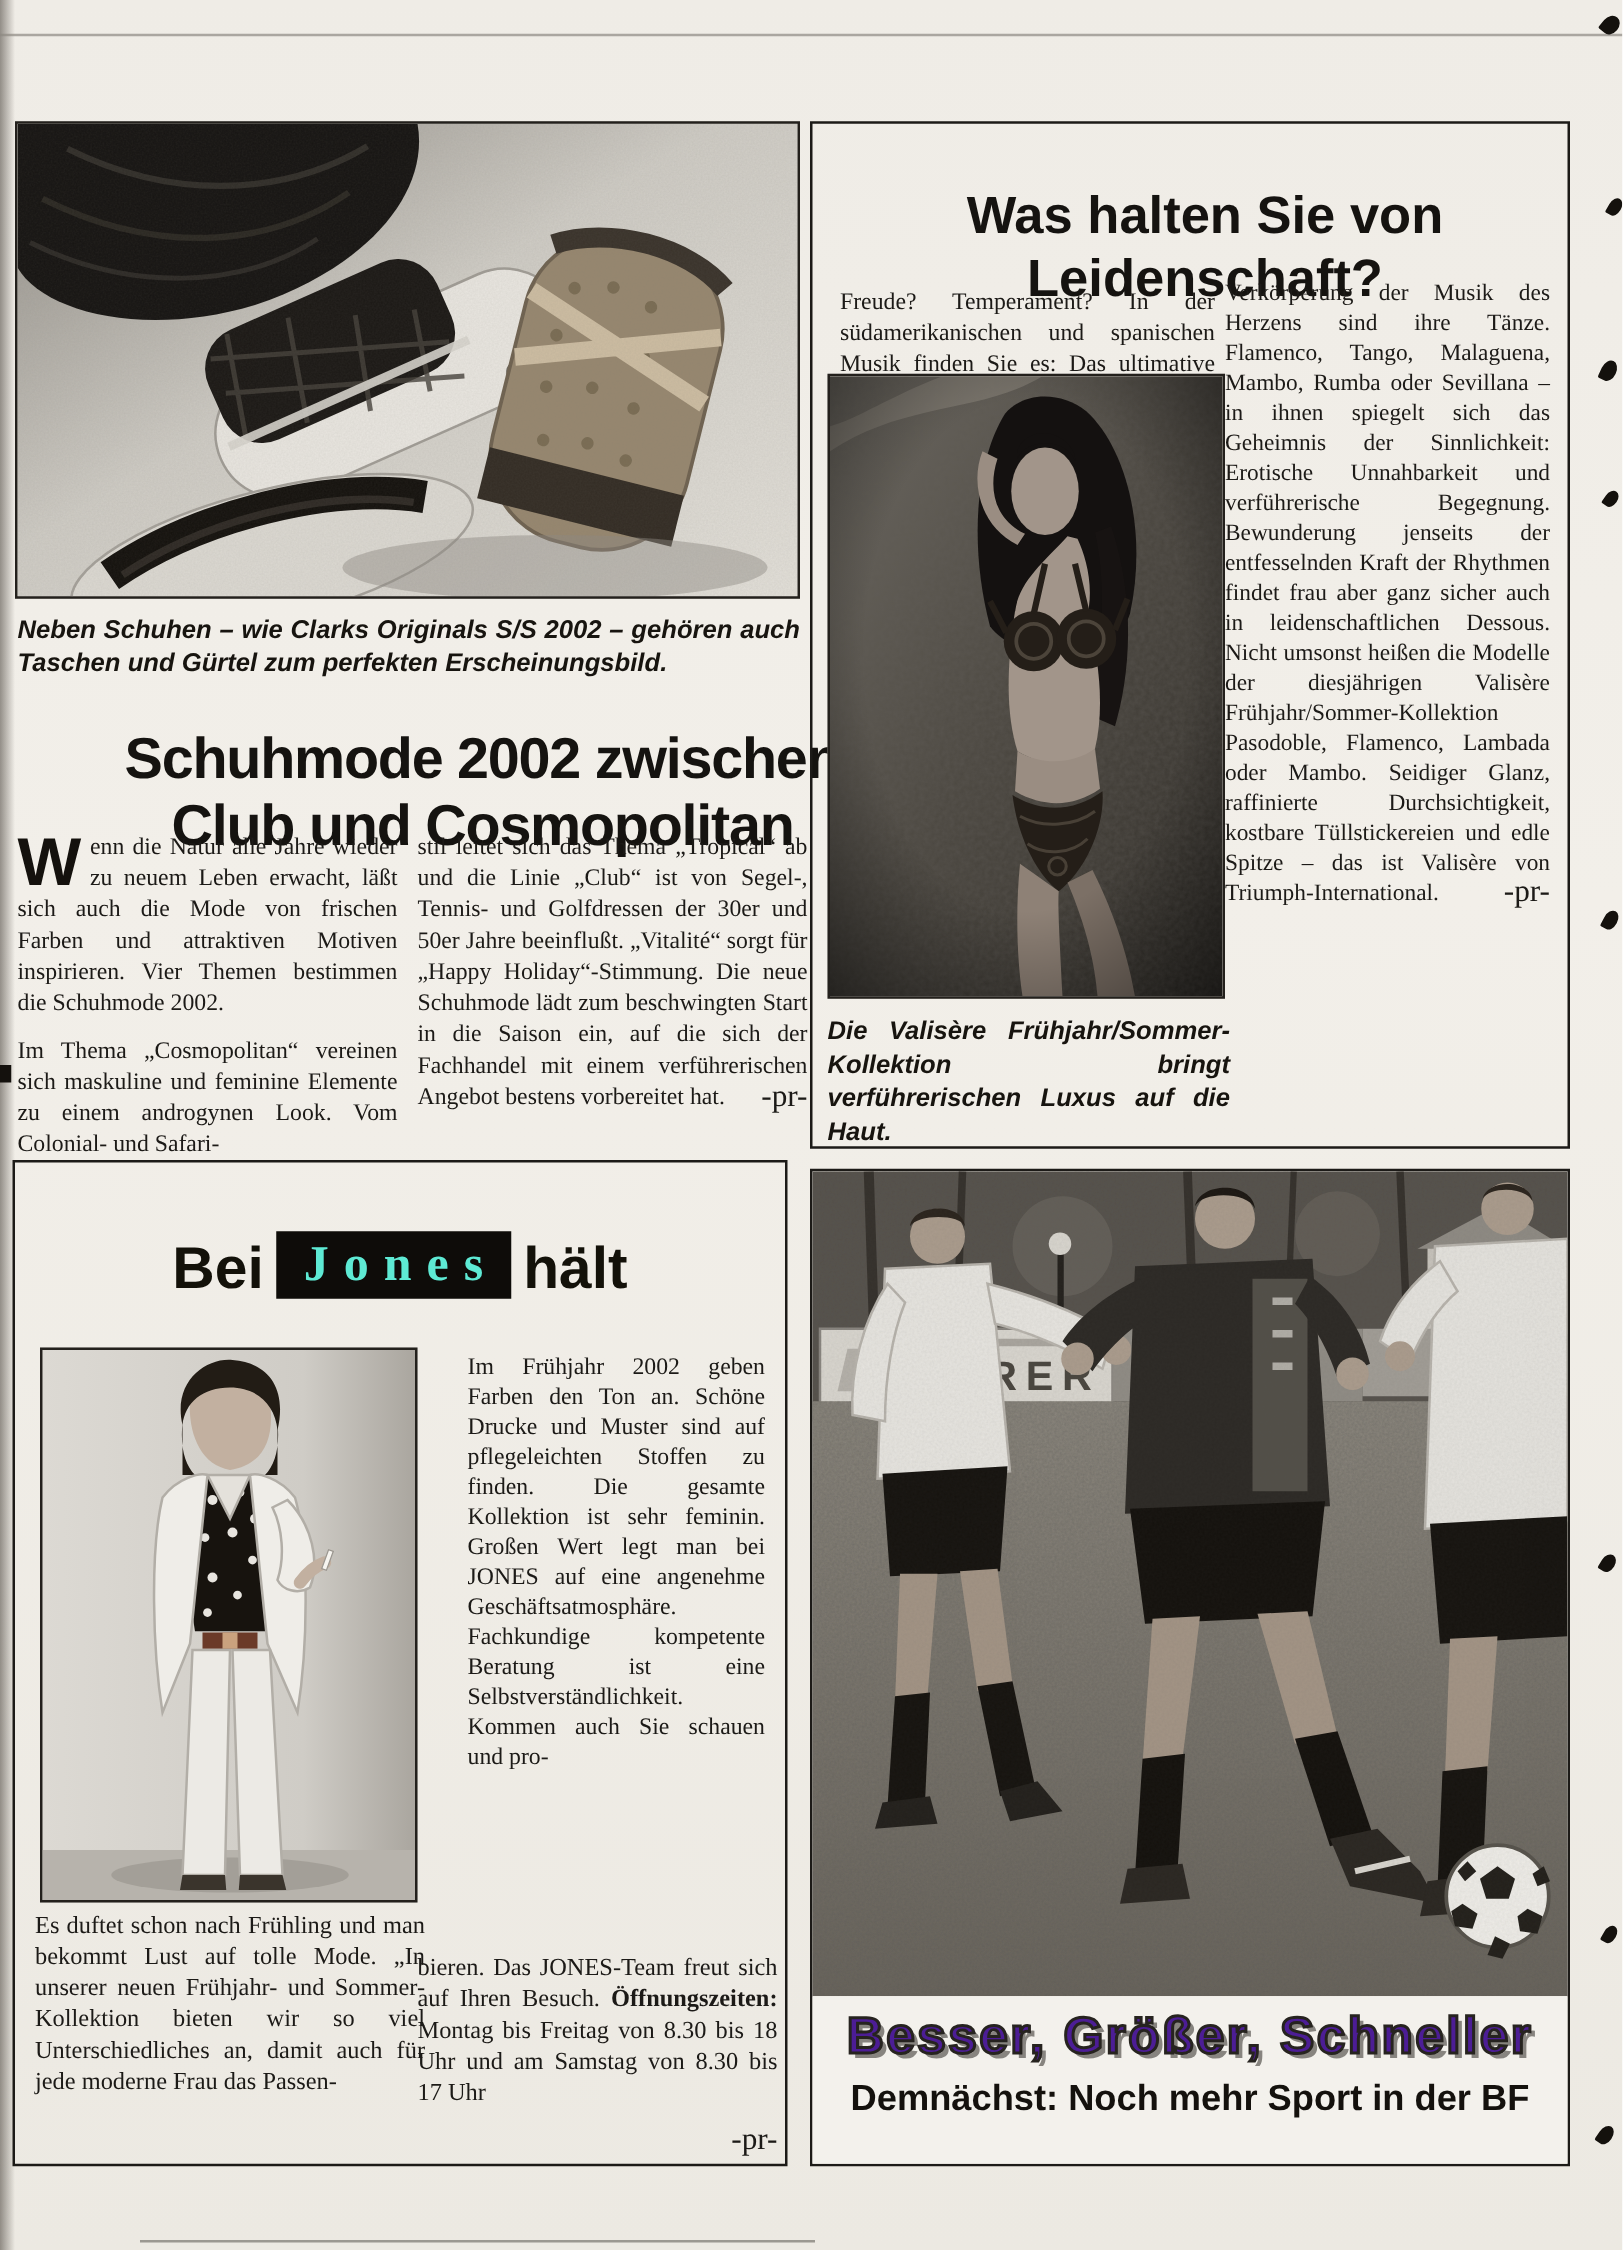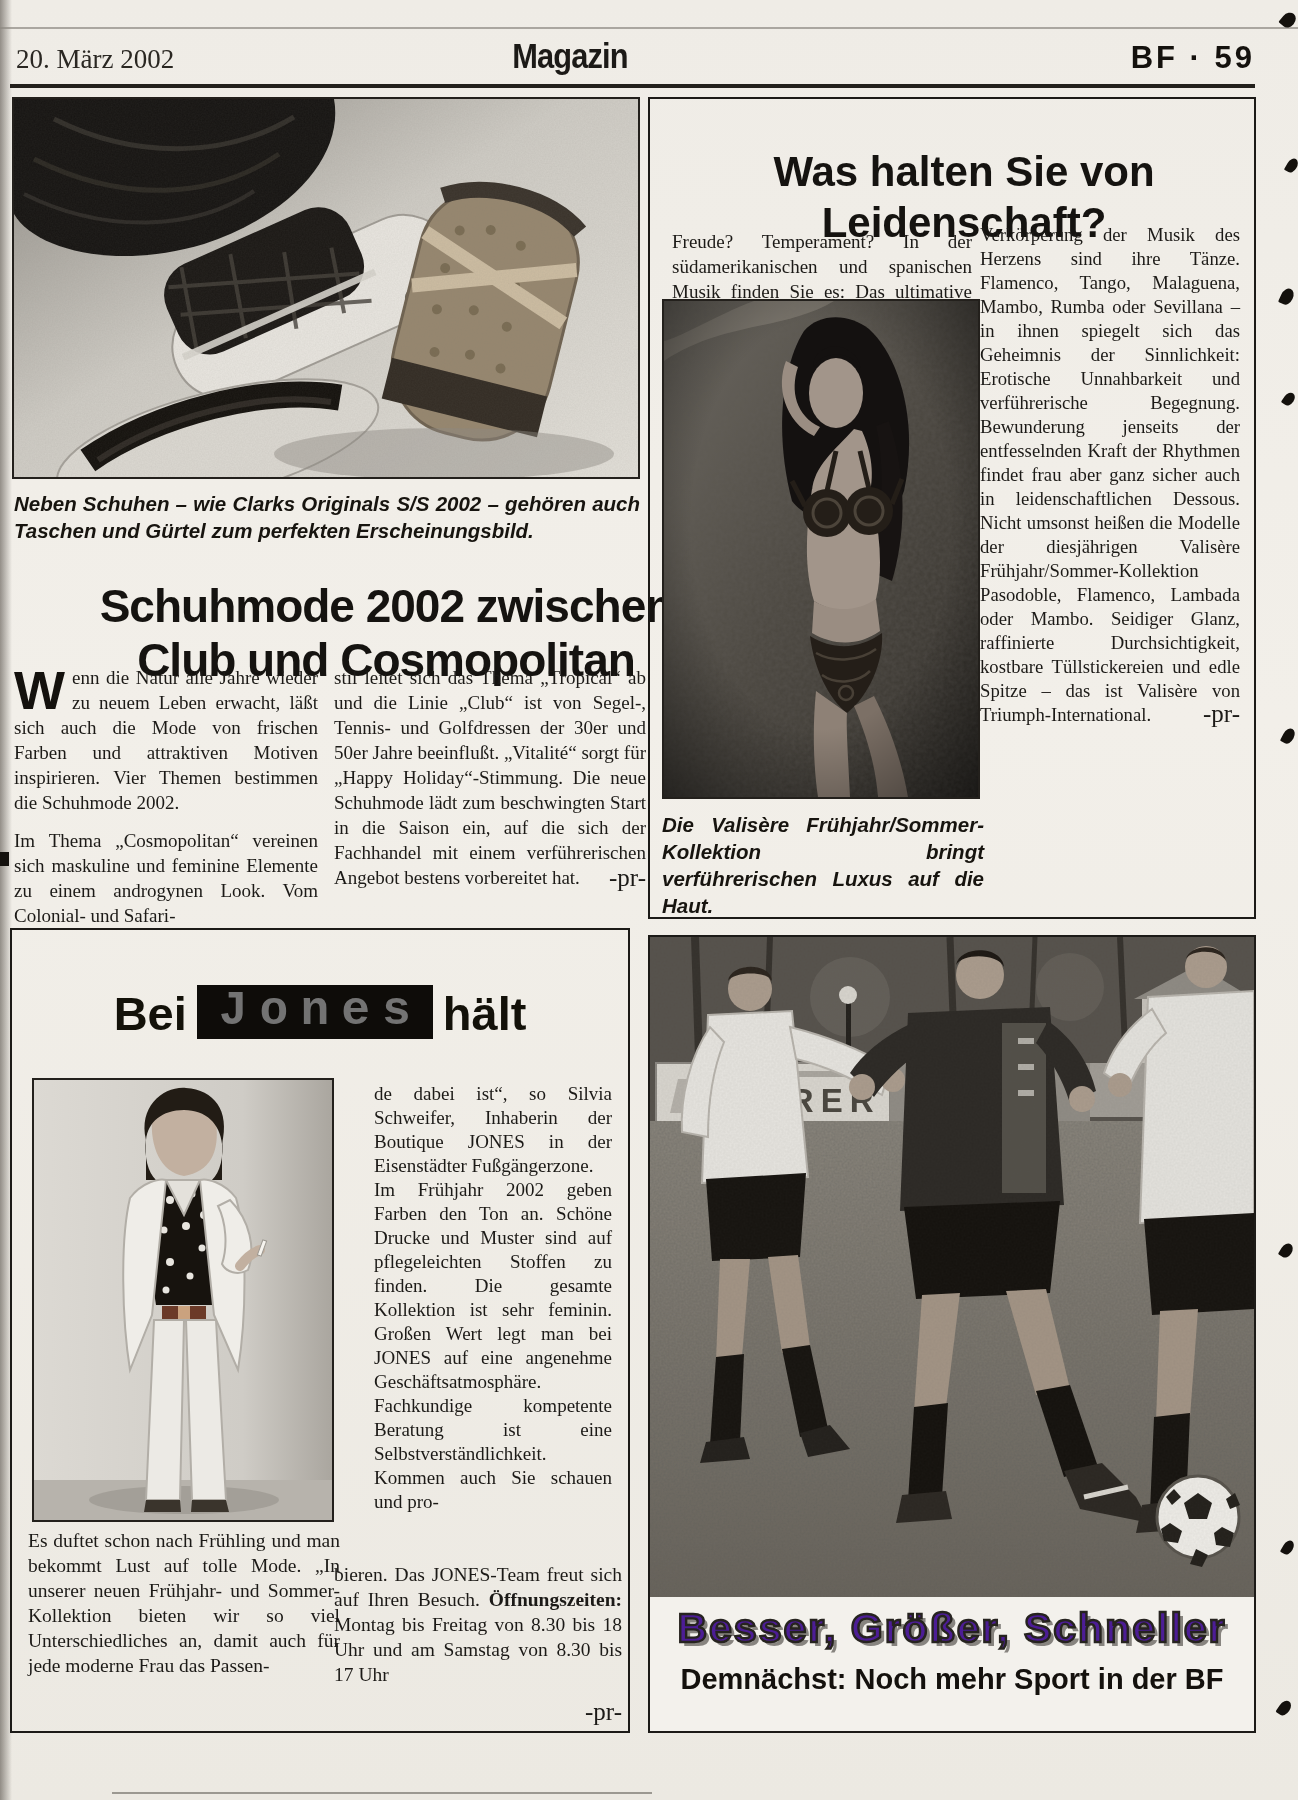--- a/index.html
+++ b/index.html
@@ -46,22 +46,22 @@
         font-family:"Liberation Sans",sans-serif;font-weight:bold;font-size:42px;line-height:51px;color:#151310;padding-left:12px;}
   .passion-intro{position:absolute;left:22px;top:130px;width:300px;}
   .passion-body{position:absolute;left:330px;top:124px;width:260px;font-size:18.7px;line-height:24px;}
   .passion-photo{left:12px;top:200px;width:318px;height:500px;}
   .passion-caption{position:absolute;left:12px;top:712px;width:322px;}
 
   
   .jones-box{left:10px;top:928px;width:620px;height:805px;}
   .jones-headline{position:absolute;left:0;top:16px;width:100%;text-align:center;
         font-family:"Liberation Sans",sans-serif;font-weight:bold;font-size:47px;line-height:58px;color:#131109;}
-  .brand-box{display:inline-block;background:#0e0c09;color:#737373;font-family:Liberation Mono, monospace;
-        font-weight:bold;font-size:48px;letter-spacing:12px;padding:4px 10px 6px 22px;margin:0 10px;
+  .brand-box{display:inline-block;background:#0e0c09;color:#5eead4;font-family:Liberation Serif, serif;
+        font-weight:bold;font-size:40px;letter-spacing:12px;padding:4px 10px 6px 22px;margin:0 10px;
         vertical-align:6px;line-height:44px;}
   .jones-photo{left:20px;top:148px;width:302px;height:444px;}
   .jones-colright{position:absolute;left:362px;top:152px;width:238px;font-size:19px;line-height:24px;}
   .jones-colleft{position:absolute;left:16px;top:598px;width:312px;font-size:19.5px;line-height:25px;}
   .jones-closing{position:absolute;left:322px;top:632px;width:288px;font-size:19.5px;line-height:25px;}
   .jones-closing .pr{margin-top:12px;}
   .bold-lead{font-weight:bold;}
 
   
   .sport-box{left:648px;top:935px;width:608px;height:798px;}
@@ -79,25 +79,20 @@
   .mark-dash{position:absolute;background:#14110d;}
 </style>
 </head>
 <body>
 
 <div class="page">
   <div class="edge-left"></div>
   <div class="hairline-top"></div>
   <div class="hairline-bottom"></div>
 
-  <div class="header">
-    <div class="hdr-date">20. März 2002</div>
-    <div class="hdr-section">Magazin</div>
-    <div class="hdr-pageno">BF · 59</div>
-  </div>
 
   <section>
     <div class="photo" style="left:12px;top:97px;width:628px;height:382px;">
       <svg width="624" height="378" viewBox="0 0 624 378">
         <defs>
           <linearGradient id="shoeBg" x1="0" y1="0" x2="1" y2="1">
             <stop offset="0" stop-color="#8f8b84"></stop>
               <stop offset=".45" stop-color="#cfccc5"></stop>
               <stop offset="1" stop-color="#e3e0d9"></stop>
           </linearGradient>
@@ -267,21 +262,20 @@
 
         <rect x="128" y="226" width="44" height="13" fill="#6b3a28"></rect>
         <rect x="144" y="226" width="12" height="13" fill="#caa27e"></rect>
 
         <path d="M120 240 L150 240 L146 420 L112 420 Z" fill="#eceae5" stroke="#b2aea7" stroke-width="2"></path>
         <path d="M152 240 L182 240 L192 420 L158 420 Z" fill="#eceae5" stroke="#b2aea7" stroke-width="2"></path>
         <path d="M112 420 L146 420 L147 432 L110 432 Z M158 420 L192 420 L195 432 L157 432 Z" fill="#3a342c"></path>
       </svg>
     </div>
     <div class="jones-colright">
-      <p style="text-align:justify;">de dabei ist“, so Silvia Schweifer, Inhaberin der Boutique JONES in der Eisenstädter Fußgängerzone.</p>
       <p style="text-align:justify;">Im Frühjahr 2002 geben Farben den Ton an. Schöne Drucke und Muster sind auf pflegeleichten Stoffen zu finden. Die gesamte Kollektion ist sehr feminin. Großen Wert legt man bei JONES auf eine angenehme Geschäftsatmosphäre. Fachkundige kompetente Beratung ist eine Selbstverständlichkeit. Kommen auch Sie schauen und pro-</p>
     </div>
     <div class="jones-colleft">
       <p style="text-align:justify;">Es duftet schon nach Frühling und man bekommt Lust auf tolle Mode. „In unserer neuen Frühjahr- und Sommer-Kollektion bieten wir so viel Unterschiedliches an, damit auch für jede moderne Frau das Passen-</p>
     </div>
     <div class="jones-closing">
       <p style="text-align:justify;"><span>bieren. Das JONES-Team freut sich auf Ihren Besuch.</span>
       <span class="bold-lead">Öffnungszeiten:</span><span> Montag bis Freitag von 8.30 bis 18 Uhr und am Samstag von 8.30 bis 17 Uhr</span></p>
       <span class="pr">-pr-</span>
     </div>

